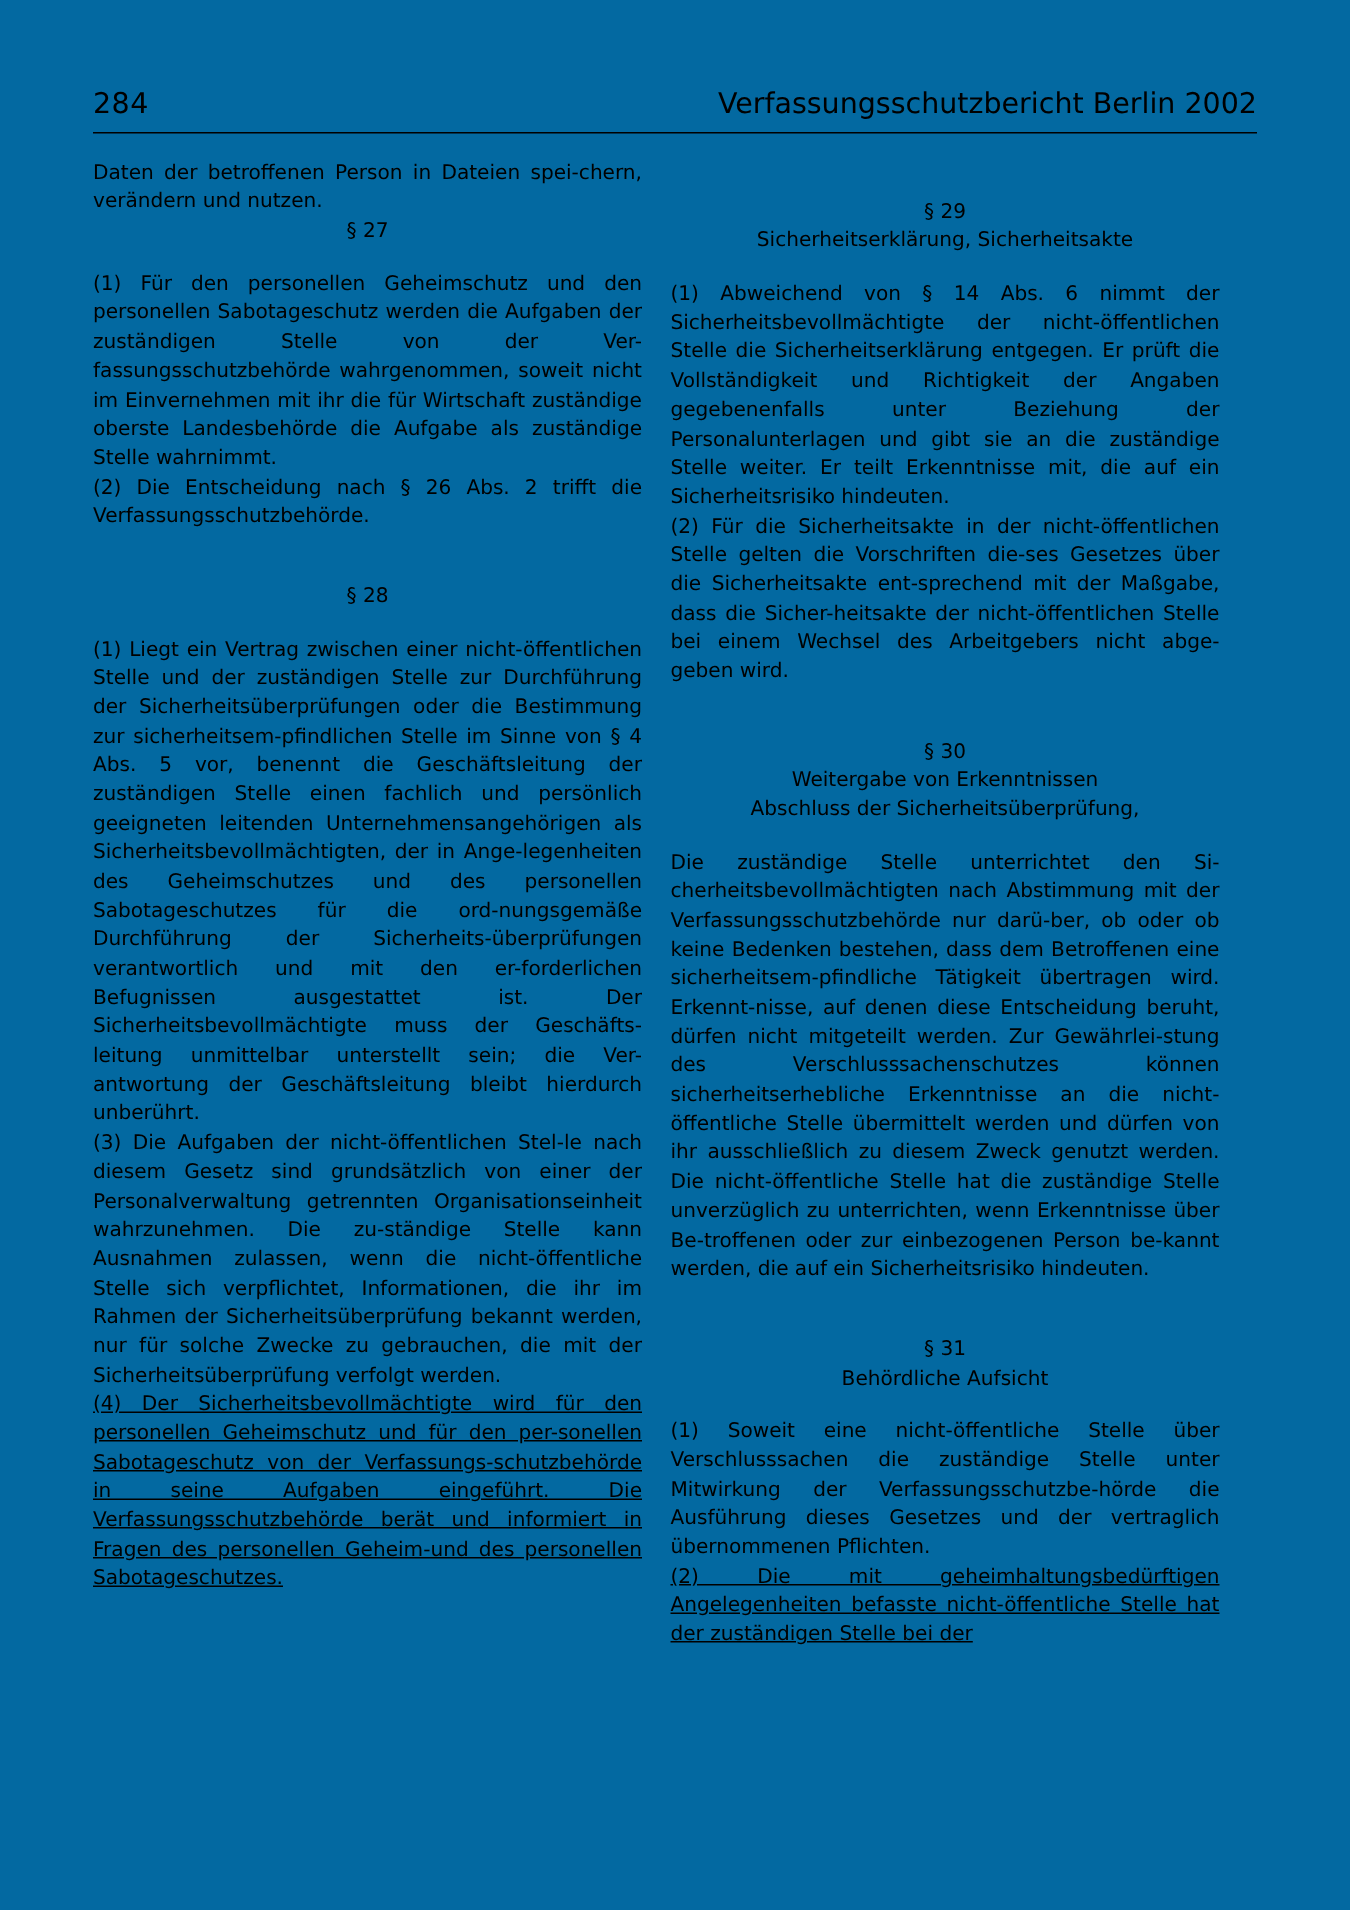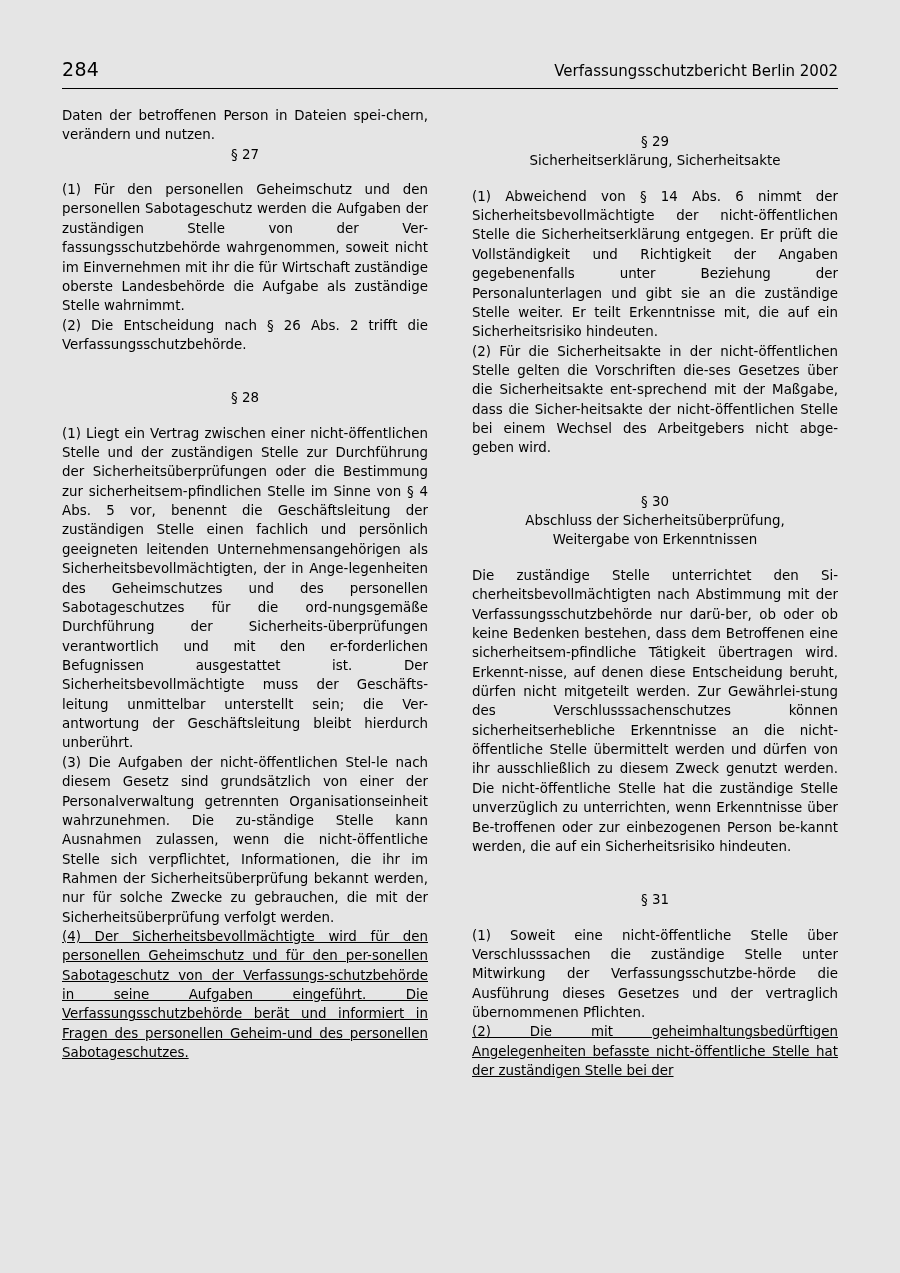--- a/index.html
+++ b/index.html
@@ -13,55 +13,55 @@
     font-family: "DejaVu Sans", sans-serif;
     color: #000000;
     position: relative;
     overflow: hidden;
   }
   .page {
     position: absolute;
     left: 0; top: 0;
     width: 900px;
     height: 1273px;
-    background: #e5e5e5;
+    background: #0369a1;
   }
   .header {
     position: absolute;
     left: 62px;
     top: 58px;
     width: 776px;
     display: flex;
     align-items: baseline;
     justify-content: space-between;
     font-size: 13.5px;
   }
   .header .page-number {
     font-size: 19px;
     letter-spacing: 0.3px;
   }
   .header .doc-title {
-    font-size: 15px;
+    font-size: 19px;
     margin-left: 48px;
   }
   .header-rule {
     position: absolute;
     left: 62px;
     top: 88px;
     width: 776px;
     height: 1px;
     background: #000000;
   }
   .columns {
     position: absolute;
     left: 62px;
     top: 106px;
     width: 776px;
     display: flex;
-    gap: 44px;
+    gap: 19px;
   }
   .col {
     width: 366px;
   }
   p {
     margin: 0;
     font-size: 13.4px;
     line-height: 1.445;
     text-align: justify;
     text-justify: inter-word;
@@ -115,26 +115,27 @@
     <div class="col">
       <div class="spacer-l"></div>
       <p class="heading">§ 29</p>
       <p class="heading">Sicherheitserklärung, Sicherheitsakte</p>
       <div class="spacer-m"></div>
       <p class="body">(1)      Abweichend von § 14 Abs. 6 nimmt der Sicherheitsbevollmächtigte der nicht-öffentlichen Stelle die Sicherheitserklärung entgegen. Er prüft die Vollständigkeit und Richtigkeit der Angaben gegebenenfalls unter Beziehung der Personalunterlagen und gibt sie an die zuständige Stelle weiter. Er teilt Erkenntnisse mit, die auf ein Sicherheitsrisiko hindeuten.</p>
       <p class="body">(2)      Für die Sicherheitsakte in der nicht-öffentlichen Stelle gelten die Vorschriften die-ses Gesetzes über die Sicherheitsakte ent-sprechend mit der Maßgabe, dass die Sicher-heitsakte der nicht-öffentlichen Stelle bei einem Wechsel des Arbeitgebers nicht abge-geben wird.</p>
 
       <div class="spacer-xl"></div>
       <p class="heading">§ 30</p>
+      <p class="heading">Weitergabe von Erkenntnissen</p>
       <p class="heading">Abschluss der Sicherheitsüberprüfung,</p>
-      <p class="heading">Weitergabe von Erkenntnissen</p>
       <div class="spacer-m"></div>
       <p class="body">Die zuständige Stelle unterrichtet den Si-cherheitsbevollmächtigten nach Abstimmung mit der Verfassungsschutzbehörde nur darü-ber, ob oder ob keine Bedenken bestehen, dass dem Betroffenen eine sicherheitsem-pfindliche Tätigkeit übertragen wird. Erkennt-nisse, auf denen diese Entscheidung beruht, dürfen nicht mitgeteilt werden. Zur Gewährlei-stung des Verschlusssachenschutzes können sicherheitserhebliche Erkenntnisse an die nicht-öffentliche Stelle übermittelt werden und dürfen von ihr ausschließlich zu diesem Zweck genutzt werden. Die nicht-öffentliche Stelle hat die zuständige Stelle unverzüglich zu unterrichten, wenn Erkenntnisse über Be-troffenen oder zur einbezogenen Person be-kannt werden, die auf ein Sicherheitsrisiko hindeuten.</p>
 
       <div class="spacer-xl"></div>
       <p class="heading">§ 31</p>
+      <p class="heading">Behördliche Aufsicht</p>
       <div class="spacer-m"></div>
       <p class="body">(1)      Soweit eine nicht-öffentliche Stelle über Verschlusssachen die zuständige Stelle unter Mitwirkung der Verfassungsschutzbe-hörde die Ausführung dieses Gesetzes und der vertraglich übernommenen Pflichten.</p>
       <p class="body">(2)      Die mit geheimhaltungsbedürftigen Angelegenheiten befasste nicht-öffentliche Stelle hat der zuständigen Stelle bei der</p>
     </div>
 
   </div>
 </div>
 
 </body></html>

